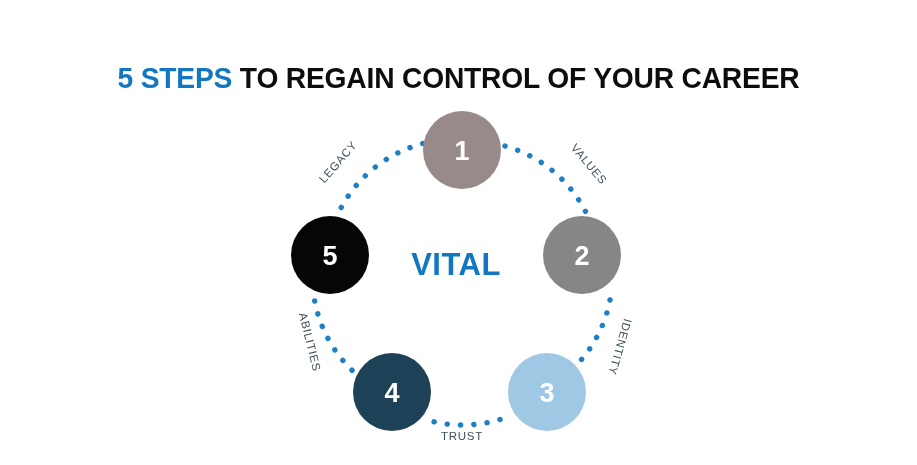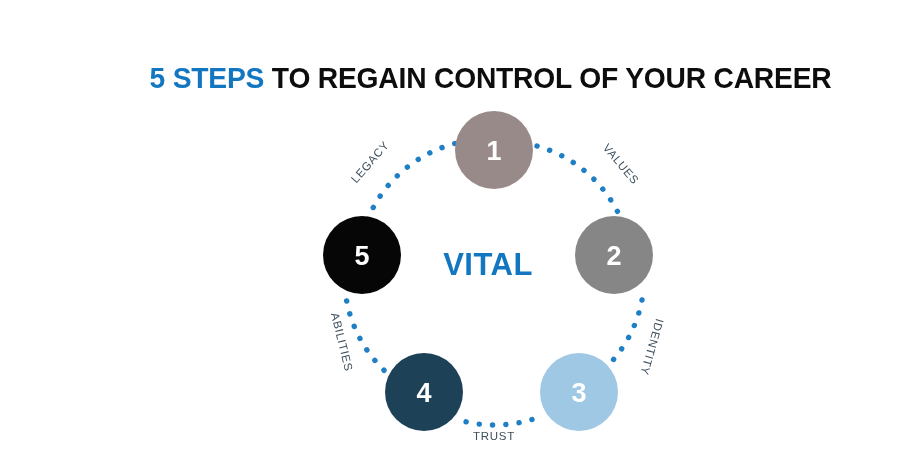--- a/index.html
+++ b/index.html
@@ -11,21 +11,20 @@
     width: 917px;
     height: 465px;
     overflow: hidden;
     font-family: "Liberation Sans", sans-serif;
     position: relative;
   }
   #slide {
     position: absolute;
     inset: 0;
     background: #ffffff;
-    margin-left: 32px;
   }
   
   #title {
     position: absolute;
     left: 0;
     top: 41px;
     width: 917px;
     text-align: center;
     font-family: "Liberation Sans", sans-serif;
     font-size: 30px;

